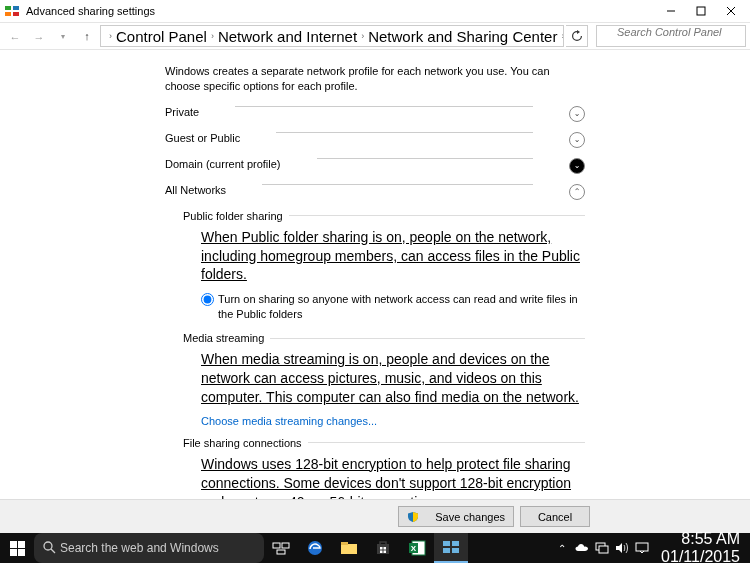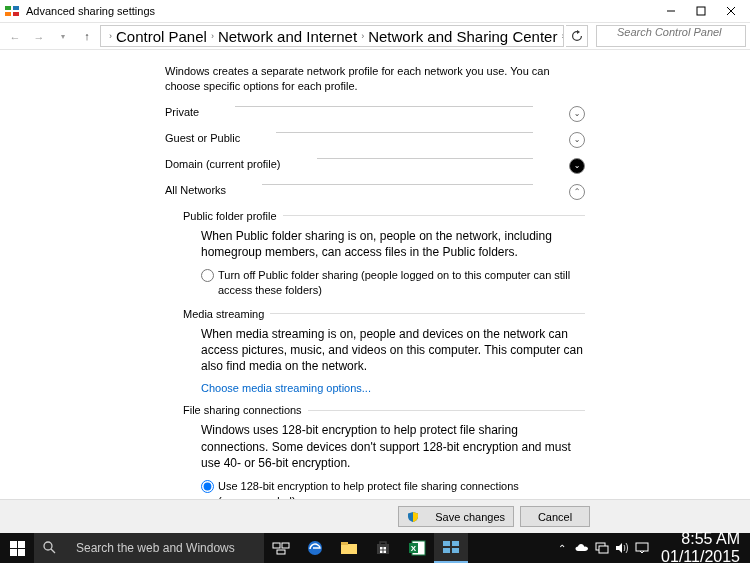--- a/index.html
+++ b/index.html
@@ -34,36 +34,36 @@
 .section-row { display: flex; align-items: flex-start; margin-bottom: 10px; gap: 30px; }
 .section-label { font-size: 11px; color: #000; white-space: nowrap; }
 .section-line { flex: 1; border-bottom: 1px solid #ccc; margin: 0 6px; height: 0; }
 .chevbtn { width: 16px; height: 16px; border: 1px solid #888; border-radius: 50%; display: flex; align-items: center; justify-content: center; font-size: 8px; color: #444; background: #fff; }
 
 .subsection { margin-left: 18px; margin-bottom: 10px; }
 .sub-row { display: flex; align-items: center; margin-bottom: 6px; }
 .sub-label { font-size: 11px; white-space: nowrap; }
 .sub-line { flex: 1; border-bottom: 1px solid #ddd; margin-left: 6px; height: 0; }
 
-.body-text { margin-left: 18px; font-size: 12px; line-height: 1.35; margin-bottom: 8px; }
+.body-text { margin-left: 18px; font-size: 14px; line-height: 1.35; margin-bottom: 8px; text-decoration: underline; }
 .radio-group { margin-left: 18px; }
 .radio-row { display: flex; align-items: flex-start; gap: 4px; font-size: 11px; line-height: 1.35; margin-bottom: 2px; }
 .radio-row input { margin-top: 1px; flex-shrink: 0; }
 .link { color: #0066cc; font-size: 11px; margin-left: 18px; display: block; margin-top: 6px; }
 
 
 .footer { position: absolute; left: 0; right: 0; bottom: 30px; height: 34px; display: flex; align-items: center; justify-content: flex-end; padding-right: 160px; gap: 6px; background: #f0f0f0; border-top: 1px solid #ddd; }
 .btn { min-width: 70px; height: 21px; border: 1px solid #adadad; background: #e1e1e1; font-size: 11px; display: flex; align-items: center; justify-content: center; padding: 0 8px; gap: 16px; cursor: default; }
 .btn .shield { width: 12px; height: 12px; }
 
 
 .taskbar { position: absolute; left: 0; right: 0; bottom: 0; height: 30px; background: #101010; display: flex; align-items: center; color: #fff; }
 .start { width: 34px; height: 30px; display: flex; align-items: center; justify-content: center; }
 .start svg { width: 15px; height: 15px; }
-.tsearch { width: 230px; height: 30px; background: #2b2b2b; display: flex; align-items: center; padding: 0 8px; gap: 20px; color: #ccc; font-size: 12px; }
+.tsearch { width: 230px; height: 30px; background: #2b2b2b; display: flex; align-items: center; padding: 0 8px; gap: 4px; color: #ccc; font-size: 12px; border-radius: 8px; }
 .tasks { display: flex; height: 30px; }
 .task { width: 34px; display: flex; align-items: center; justify-content: center; }
 .tray { margin-left: auto; display: flex; align-items: center; height: 30px; padding-right: 4px; gap: 6px; }
 .tray .ticon { width: 14px; display: flex; align-items: center; justify-content: center; color: #fff; font-size: 10px; }
 .clock { text-align: right; font-size: 16px; line-height: 1.1; padding: 0 6px; }
 </style>
 </head>
 <body>
 
 <div class="titlebar">
@@ -158,39 +158,39 @@
     </div>
 
     <div class="section-row">
       <span class="section-label">All Networks</span>
       <span class="section-line"></span>
       <span class="chevbtn">⌃</span>
     </div>
 
     <div class="subsection">
       <div class="sub-row">
-        <span class="sub-label">Public folder profile</span>
+        <span class="sub-label">Public folder sharing</span>
         <span class="sub-line"></span>
       </div>
       <div class="body-text">When Public folder sharing is on, people on the network, including homegroup members, can access files in the Public folders.</div>
       <div class="radio-group">
         <label class="radio-row">
-          <input type="radio" name="pfs" style="">
-          <span>Turn off Public folder sharing (people logged on to this computer can still access these folders)</span>
+          <input type="radio" name="pfs" checked="" style="">
+          <span>Turn on sharing so anyone with network access can read and write files in the Public folders</span>
         </label>
       </div>
     </div>
 
     <div class="subsection">
       <div class="sub-row">
         <span class="sub-label">Media streaming</span>
         <span class="sub-line"></span>
       </div>
       <div class="body-text">When media streaming is on, people and devices on the network can access pictures, music, and videos on this computer. This computer can also find media on the network.</div>
-      <a class="link">Choose media streaming options...</a>
+      <a class="link">Choose media streaming changes...</a>
     </div>
 
     <div class="subsection">
       <div class="sub-row">
         <span class="sub-label">File sharing connections</span>
         <span class="sub-line"></span>
       </div>
       <div class="body-text">Windows uses 128-bit encryption to help protect file sharing connections. Some devices don't support 128-bit encryption and must use 40- or 56-bit encryption.</div>
       <div class="radio-group">
         <label class="radio-row">

